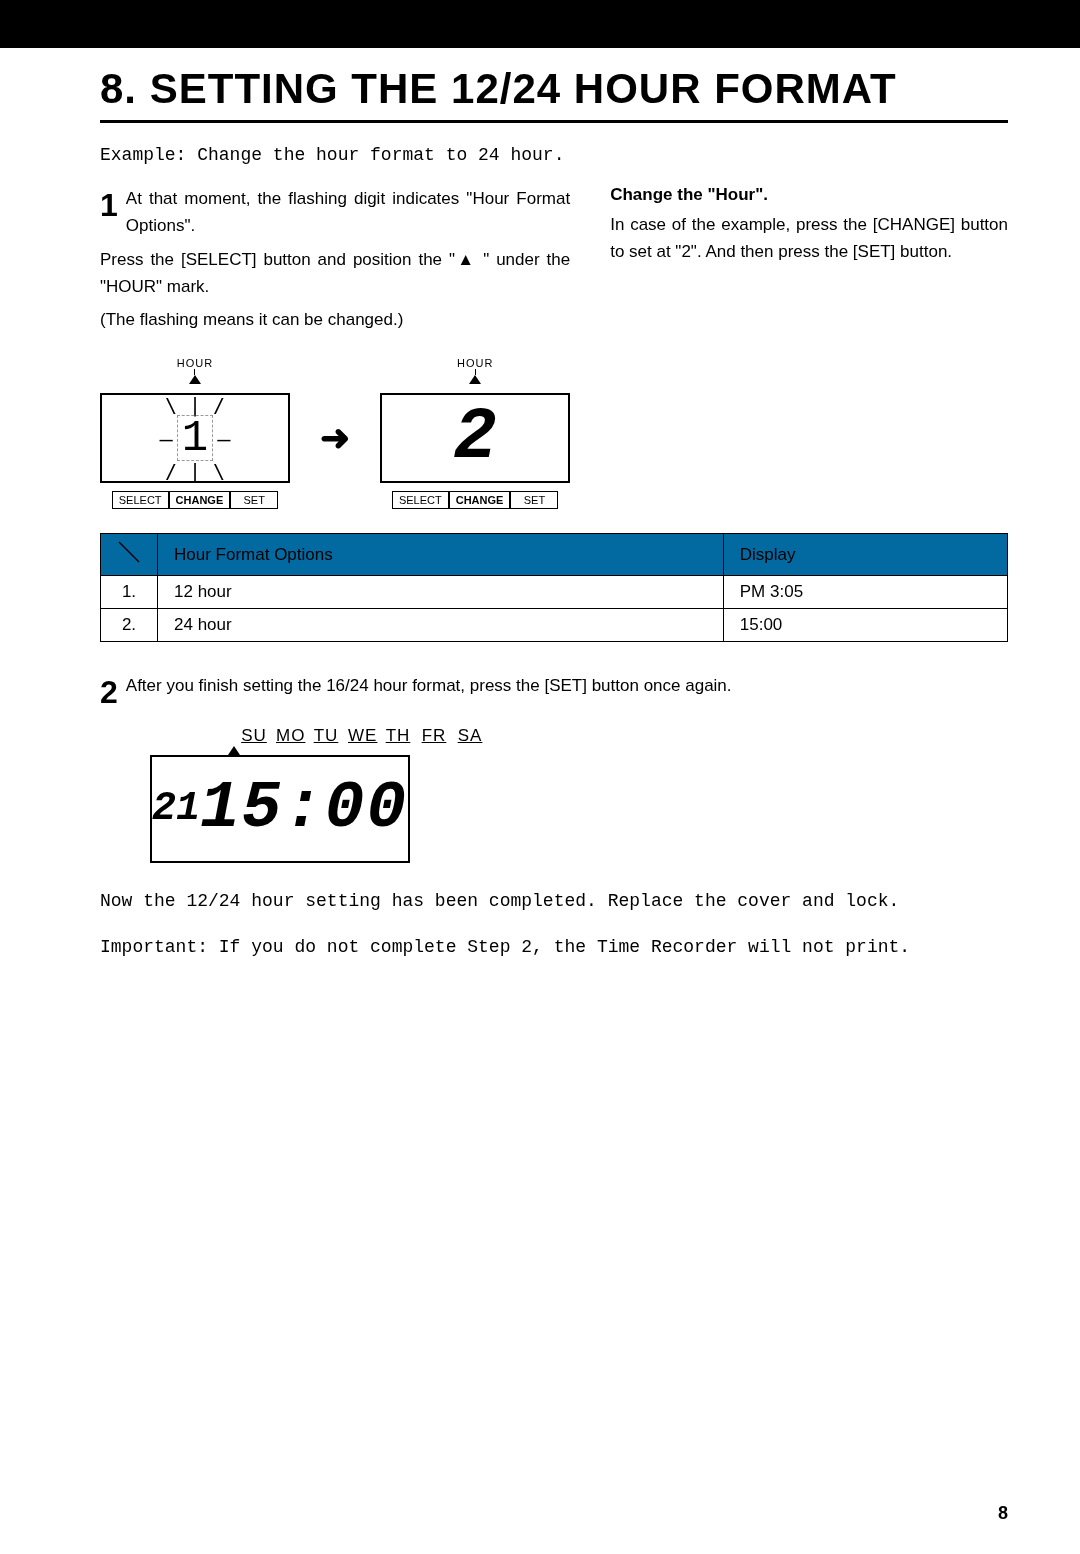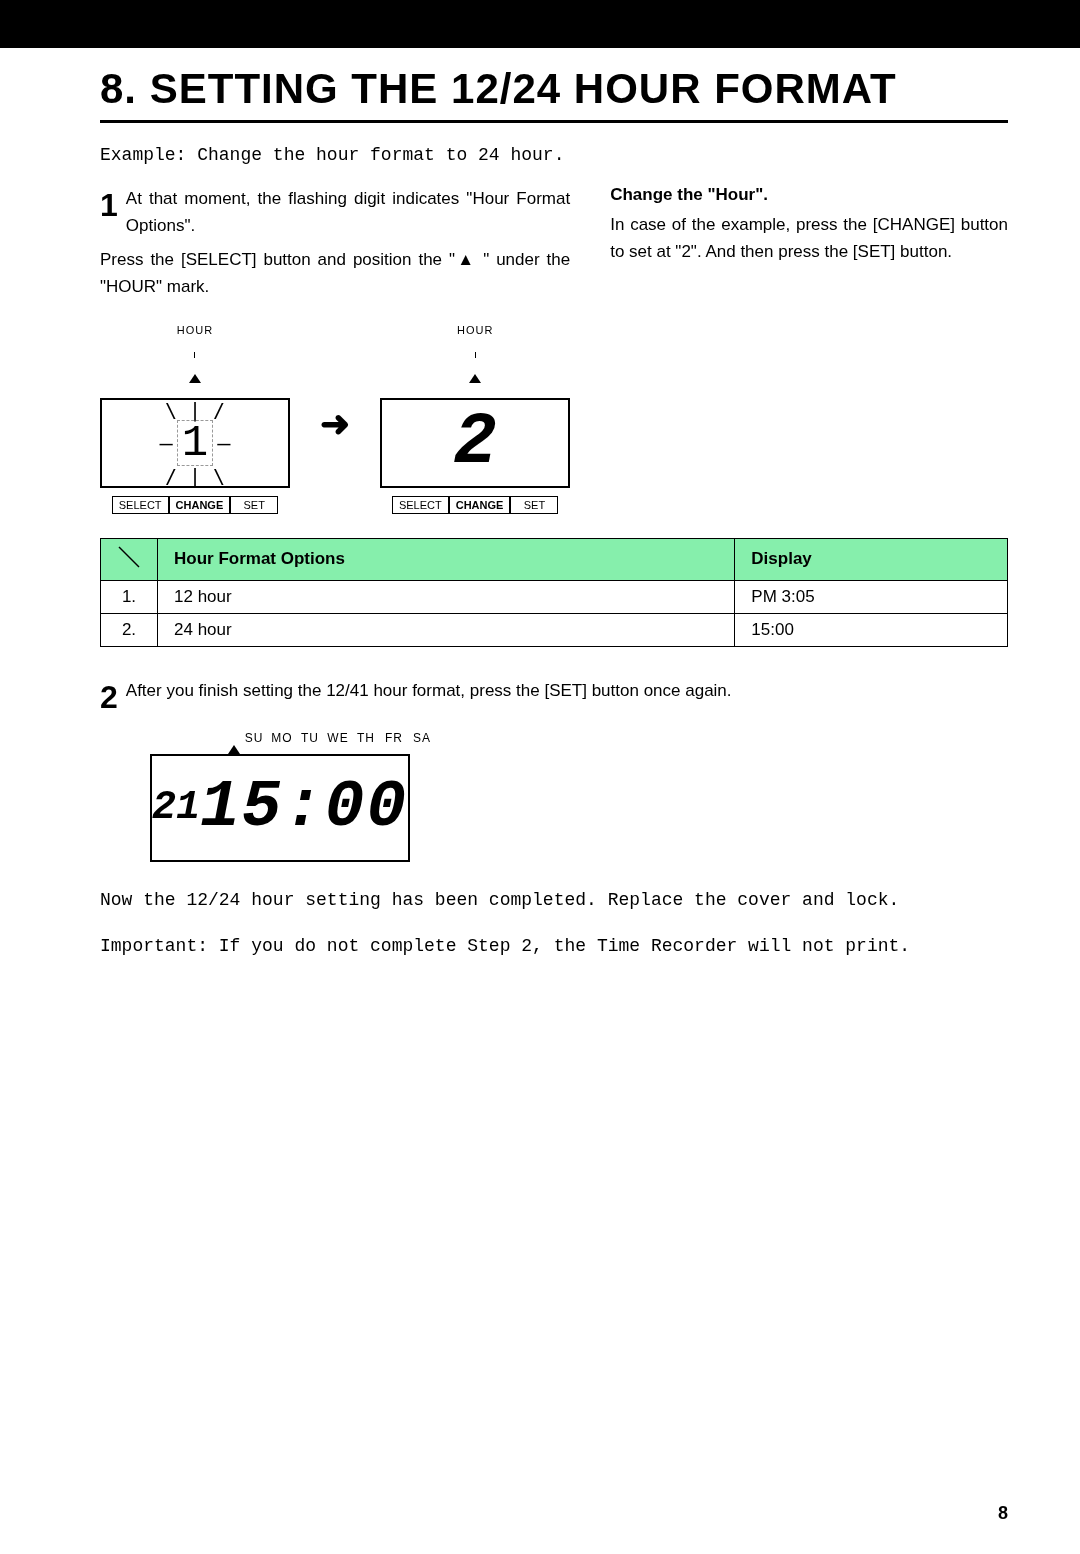--- a/index.html
+++ b/index.html
@@ -99,25 +99,25 @@
     .display-wrapper {
       display: flex;
       flex-direction: column;
       align-items: center;
     }
 
     .hour-label-row {
       font-size: 11px;
       font-family: Arial, Helvetica, sans-serif;
       letter-spacing: 1px;
-      margin-bottom: 14px;
+      margin-bottom: 8px;
       display: flex;
       flex-direction: column;
       align-items: center;
-      gap: 16px;
+      gap: 0;
     }
 
     .hour-label-text {
       font-size: 11px;
       letter-spacing: 1px;
     }
 
     .hour-triangle-up {
       width: 0;
       height: 0;
@@ -227,22 +227,22 @@
       font-family: Arial, Helvetica, sans-serif;
     }
 
     .options-table th, .options-table td {
       border: 1px solid #000;
       padding: 6px 16px;
       text-align: left;
     }
 
     .options-table th {
-      font-weight: bold;
-      background: #86efac;
+      font-weight: normal;
+      background: #0369a1;
     }
 
     .options-table .num-col {
       width: 40px;
       text-align: center;
       border-right: 1px solid #000;
     }
 
     .options-table .icon-col {
       width: 36px;
@@ -265,26 +265,27 @@
     
     .large-display-wrapper {
       display: flex;
       flex-direction: column;
       align-items: flex-start;
       margin: 18px 0 24px 50px;
     }
 
     .day-labels-row {
       display: flex;
-      gap: 0;
-      font-size: 12px;
+      gap: 8px;
+      font-size: 17px;
       font-family: Arial, Helvetica, sans-serif;
       letter-spacing: 1px;
       margin-left: 46px;
       margin-bottom: 0;
+      text-decoration: underline;
     }
 
     .day-label {
       width: 28px;
       text-align: center;
     }
 
     .mo-triangle {
       width: 0;
       height: 0;
@@ -357,20 +358,21 @@
   <p class="example-line">Example: Change the hour format to 24 hour.</p>
 
   <div class="step-section">
 
     <div class="step-left">
       <div class="clearfix">
         <span class="step-number">1</span>
         <div class="step-text">
           <p>At that moment, the flashing digit indicates "Hour Format Options".</p>
           <p>Press the [SELECT] button and position the "▲ " under the "HOUR" mark.</p>
+          <p>(The flashing means it can be changed.)</p>
         </div>
       </div>
 
       <div class="displays-row">
 
         <div class="display-wrapper">
           <div class="hour-label-row">
             <span class="hour-label-text">HOUR</span>
             <div class="hour-line"></div>
             <div class="hour-triangle-up"></div>
@@ -445,21 +447,21 @@
         <td>24 hour</td>
         <td>15:00</td>
       </tr>
     </tbody>
   </table>
 
   <div class="step2-section">
     <div class="clearfix">
       <span class="step-number">2</span>
       <div class="step2-text">
-        <p>After you finish setting the 12/41 hour format, press the [SET] button once again.</p>
+        <p>After you finish setting the 16/24 hour format, press the [SET] button once again.</p>
       </div>
     </div>
 
     <div class="large-display-wrapper">
 
       <div style="display:flex; align-items:flex-end; margin-bottom:0;">
         <div style="width:44px;"></div>
         <div class="day-labels-row">
           <span class="day-label">SU</span>
           <span class="day-label">MO</span>

